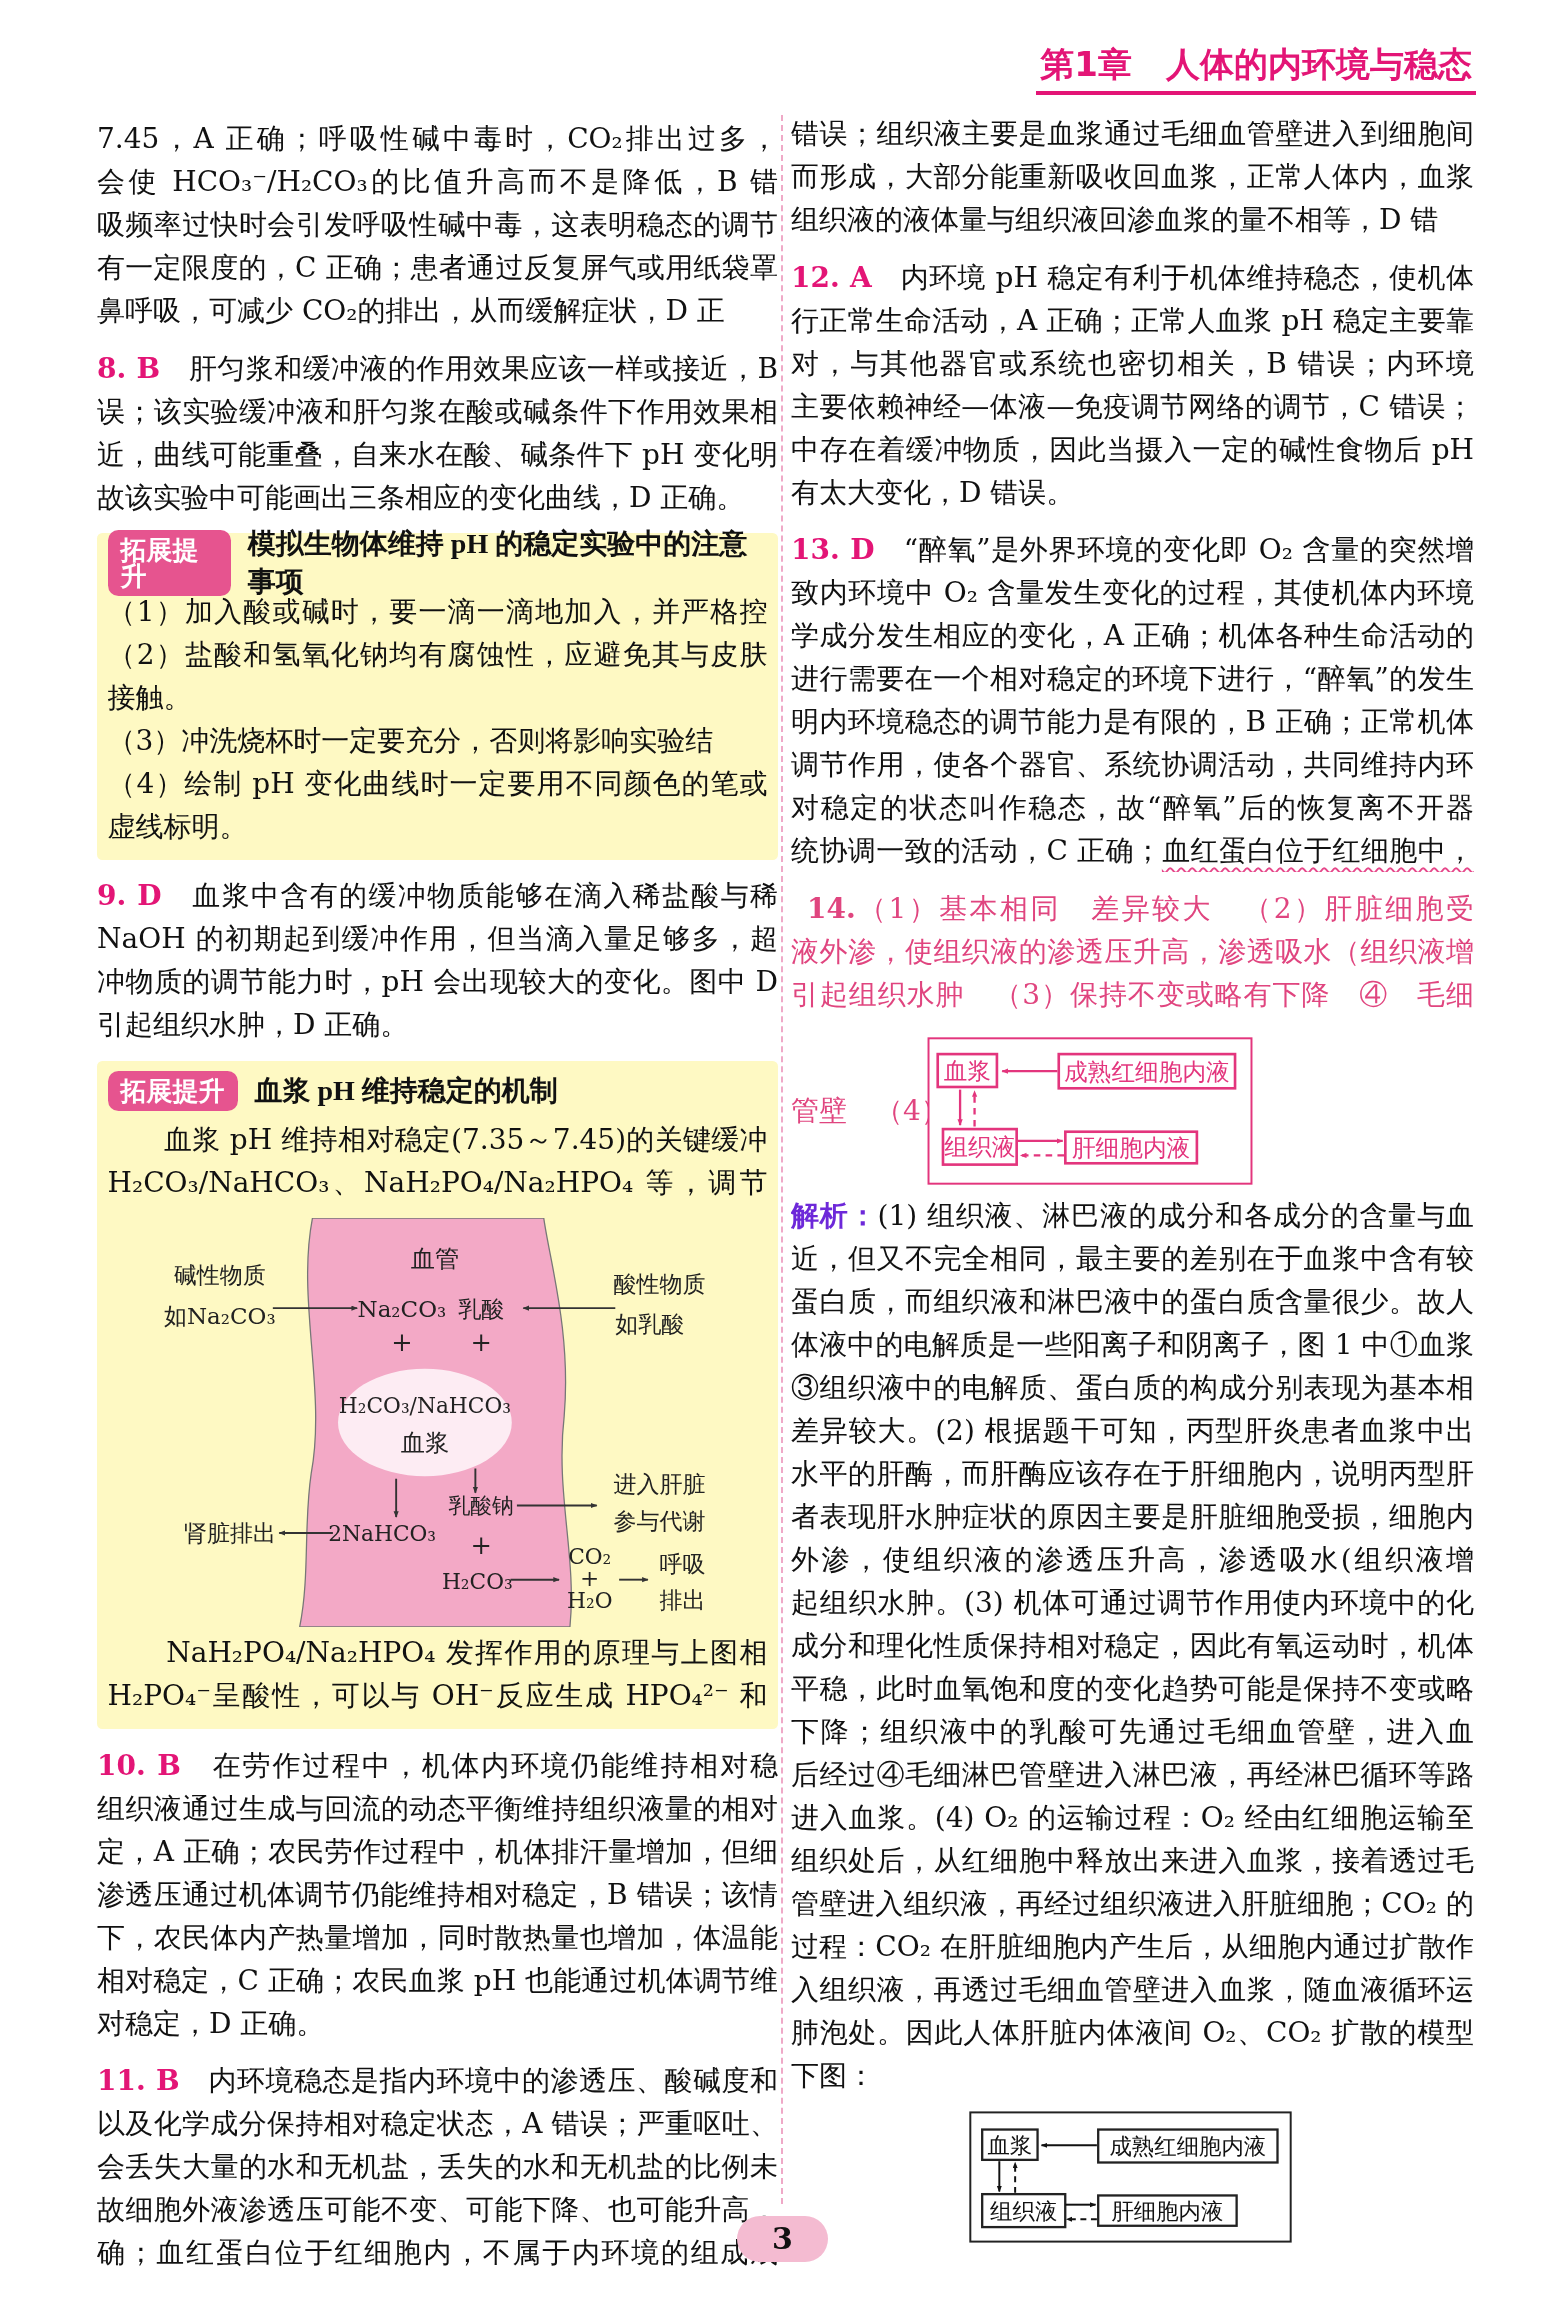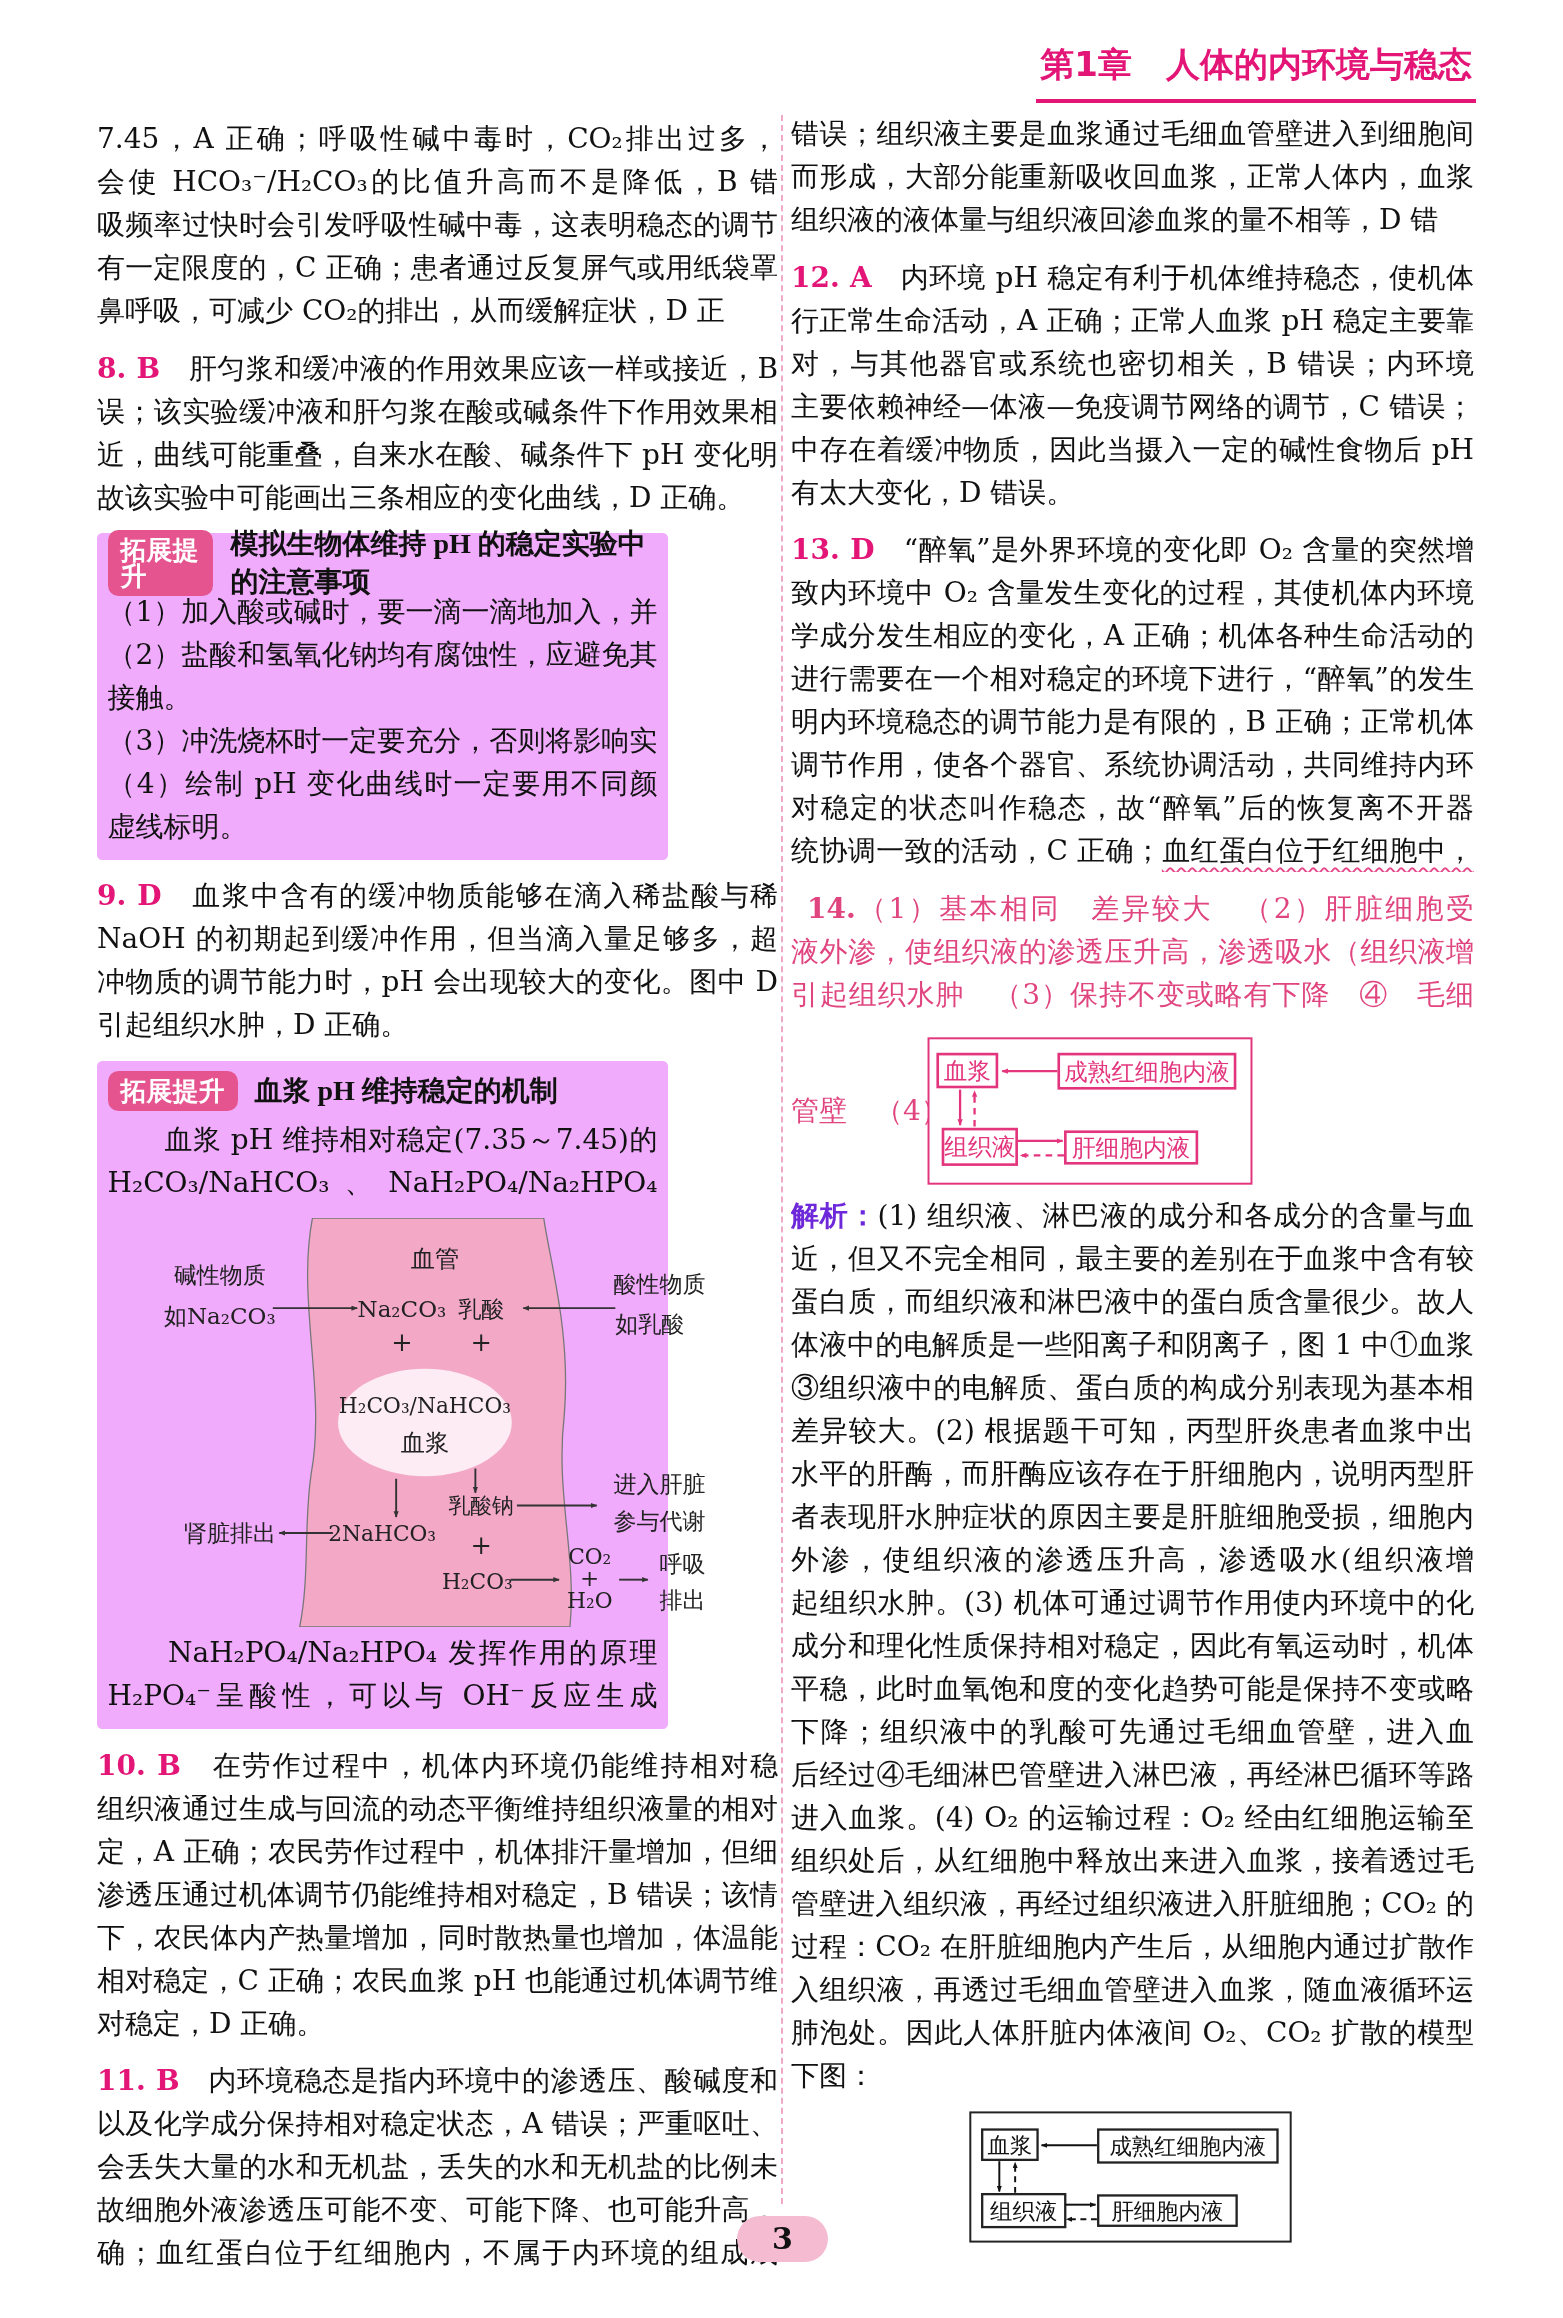--- a/index.html
+++ b/index.html
@@ -4,21 +4,21 @@
 <style>
   html,body{margin:0;padding:0;}
   body{width:1564px;height:2319px;position:relative;background:#ffffff;
        font-family:"DejaVu Serif","Liberation Serif",serif;}
   .page{position:absolute;inset:0;overflow:hidden;}
 
   
   .header{position:absolute;top:46px;right:88px;color:#e31576;
           font-family:"DejaVu Sans","Liberation Sans",sans-serif;
           font-weight:bold;font-size:34px;line-height:37px;
-          border-bottom:4.6px solid #e31576;padding:0 4px 16px 4px;}
+          border-bottom:4.6px solid #e31576;padding:0 4px 8px 4px;}
 
   
   .divider{position:absolute;left:781px;top:115px;height:2089px;width:0;
            border-left:2px dashed #efa9c7;}
 
   
   .col{position:absolute;}
   .col-left{left:97px;top:117px;width:681px;}
   .col-right{left:791px;top:112px;width:683px;}
 
@@ -29,22 +29,22 @@
   .block{margin:0 0 14.5px 0;}
   .block:last-child{margin-bottom:0;}
   span.num{color:#e31576;font-weight:bold;}
   span.b{font-weight:bold;margin-left:16px;}
   span.jx{font-family:"DejaVu Sans","Liberation Sans",sans-serif;font-weight:bold;color:#6d28d9;}
   span.wavy{text-decoration:underline wavy #e6478a;text-decoration-thickness:2px;text-underline-offset:6.6px;}
   .pink-text .ln{color:#e0457f;}
   .pink-text span.b{color:#e0457f;}
 
   
-  .pinkbox{background:#f0abfc;border-radius:5.3px;padding:5.3px 10.5px 12px 10.5px;
-           margin:14.5px 0;box-sizing:border-box;width:571px;}
+  .pinkbox{background:#fef9c3;border-radius:5.3px;padding:5.3px 10.5px 12px 10.5px;
+           margin:14.5px 0;box-sizing:border-box;width:681px;}
   .boxhead{display:flex;align-items:center;gap:17px;height:49px;margin-bottom:2.6px;}
   .badge{background:#e6548f;color:#ffffff;border-radius:10.5px;
          font-family:"DejaVu Sans","Liberation Sans",sans-serif;
          font-weight:bold;font-size:26px;line-height:26px;padding:7.2px 13px;}
   .boxtitle{font-family:Liberation Serif, serif;
             font-weight:bold;font-size:28px;color:#111;}
 
   svg text{font-family:"DejaVu Serif","Liberation Serif",serif;}
   .vessel-svg{display:block;margin:4px auto;}
 

